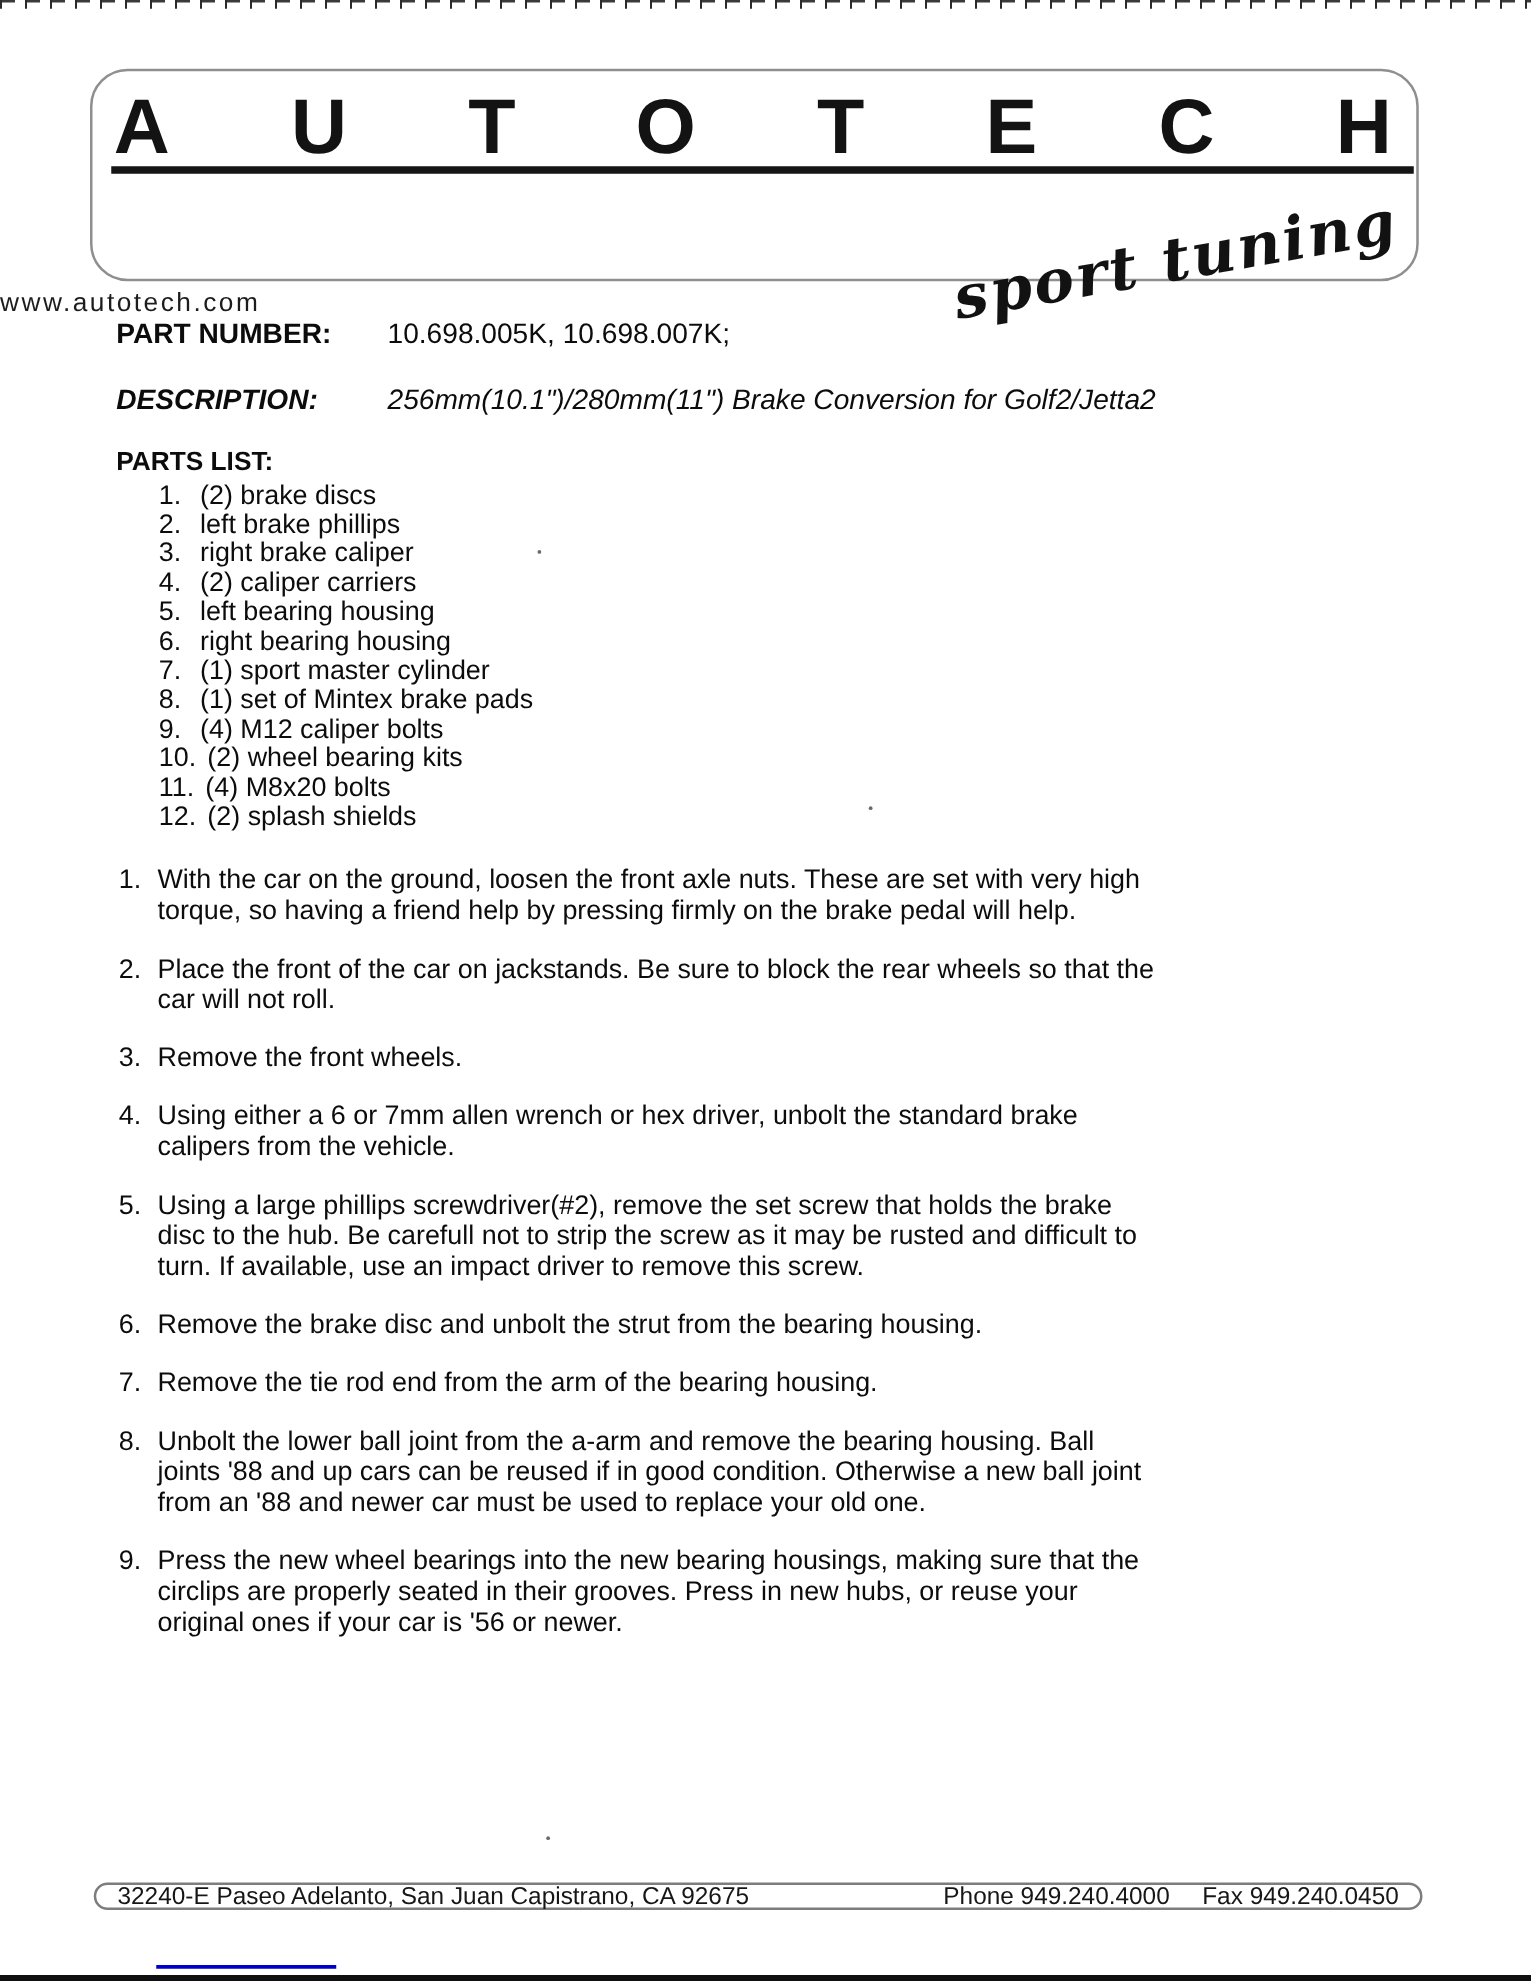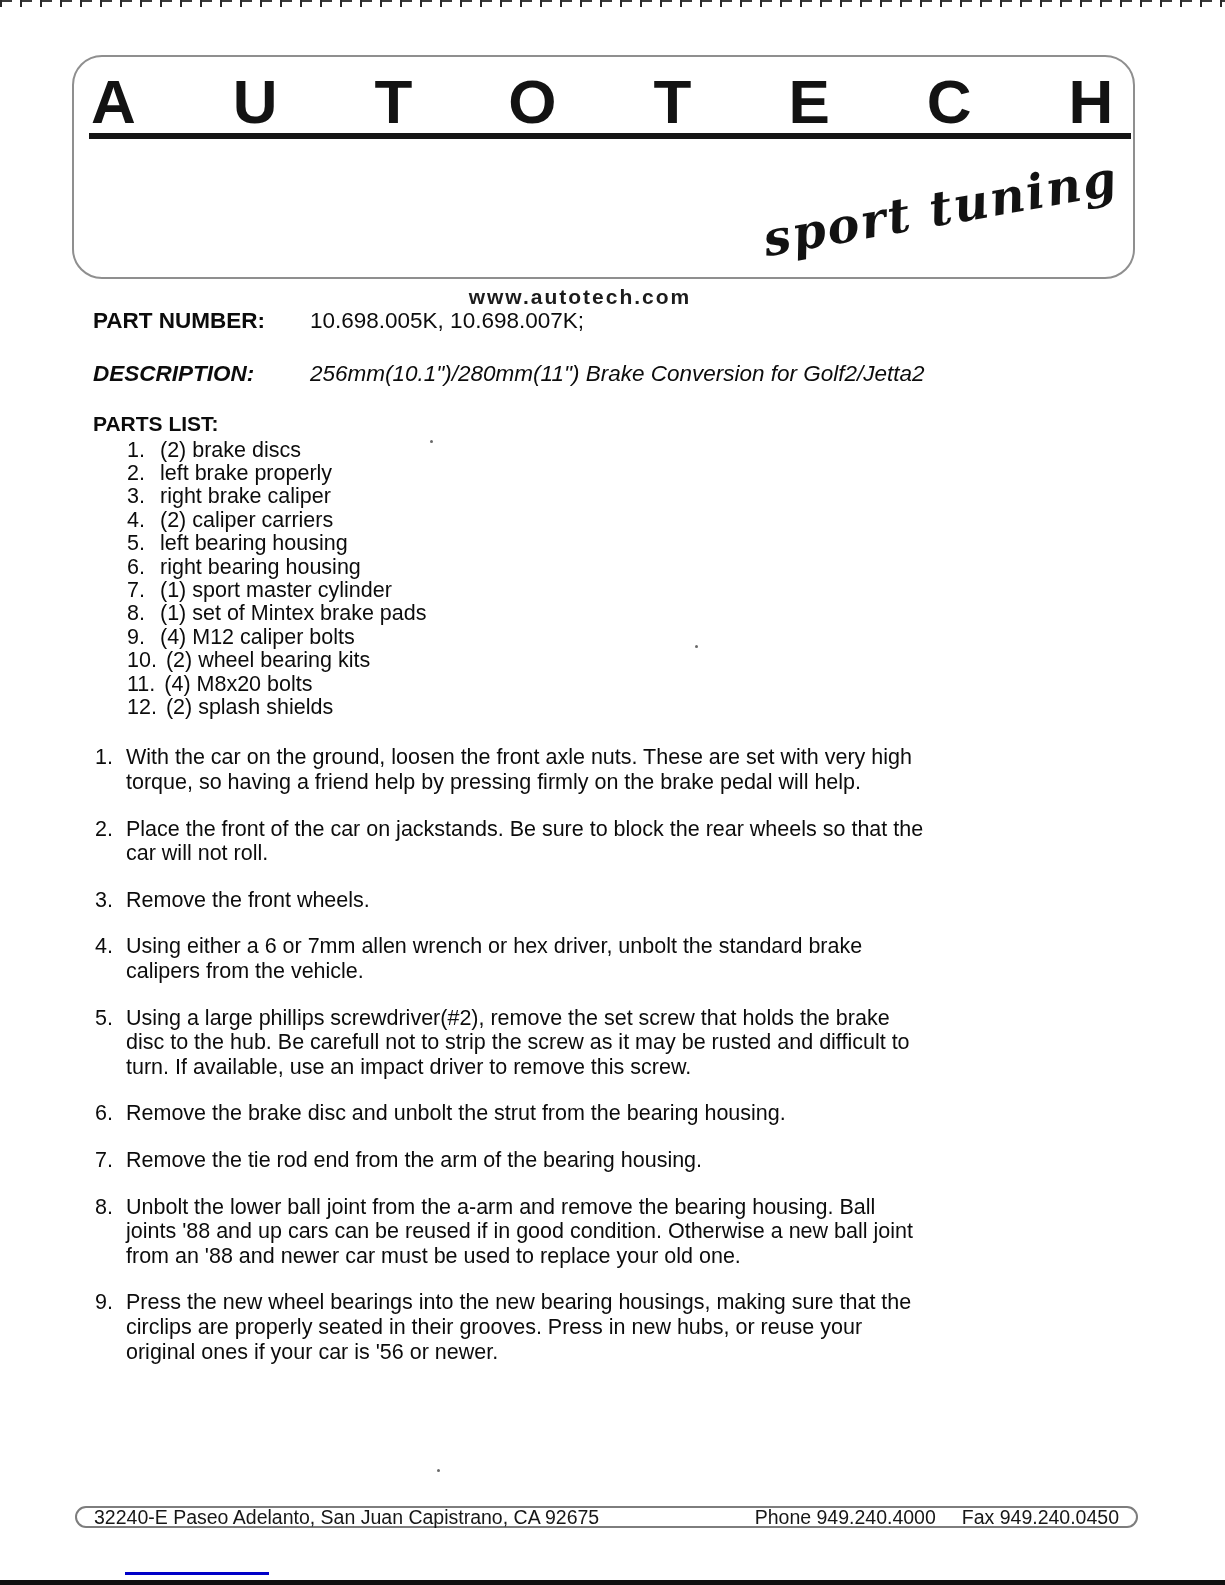--- a/index.html
+++ b/index.html
@@ -24,21 +24,21 @@
     background-size: 20px 7px, 20px 2px;
     background-repeat: repeat-x;
   }
 
   .content { position: absolute; top: 8px; left: 0; right: 0; }
 
   .logo-box {
     position: relative;
     margin: 47px 0 0 72px;
     width: 1063px;
-    height: 224px;
+    height: 170px;
     border: 2px solid #8f8f8f;
     border-radius: 30px;
     box-sizing: border-box;
     background: #fff;
   }
   .wordmark {
     position: absolute;
     left: 17px;
     top: 14px;
     font-size: 62px;
@@ -67,25 +67,24 @@
     letter-spacing: 2px;
     line-height: 1;
     color: #121212;
     transform: rotate(-10deg);
     transform-origin: right center;
     white-space: nowrap;
   }
   .site-url {
     margin-top: 6px;
     padding-right: 65px;
-    text-align: center;
+    text-align: left;
     font-size: 21px;
     letter-spacing: 2px;
     color: #1c1c1c;
-    font-weight: bold;
   }
 
   .meta-row { display: flex; margin-left: 93px; font-size: 22.5px; line-height: 1.1; }
   .meta-row.first { margin-top: 0; }
   .meta-row.second { margin-top: 28px; font-style: italic; }
   .meta-label { font-weight: bold; width: 217px; flex: 0 0 auto; }
   .meta-value { white-space: nowrap; }
 
   .parts-heading {
     margin: 25px 0 0 93px;
@@ -172,21 +171,21 @@
 
     <div class="parts-heading">PARTS LIST:</div>
 
     <div class="parts-list">
       <div class="row">
           <span class="num">1.</span>
           <span class="txt">(2) brake discs</span>
         </div>
       <div class="row">
           <span class="num">2.</span>
-          <span class="txt">left brake properly</span>
+          <span class="txt">left brake phillips</span>
         </div>
       <div class="row">
           <span class="num">3.</span>
           <span class="txt">right brake caliper</span>
         </div>
       <div class="row">
           <span class="num">4.</span>
           <span class="txt">(2) caliper carriers</span>
         </div>
       <div class="row">

